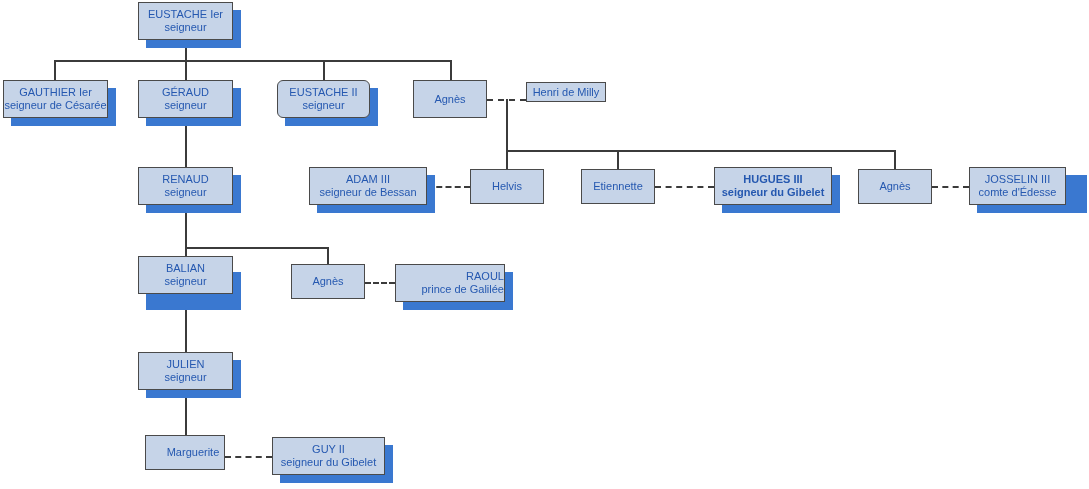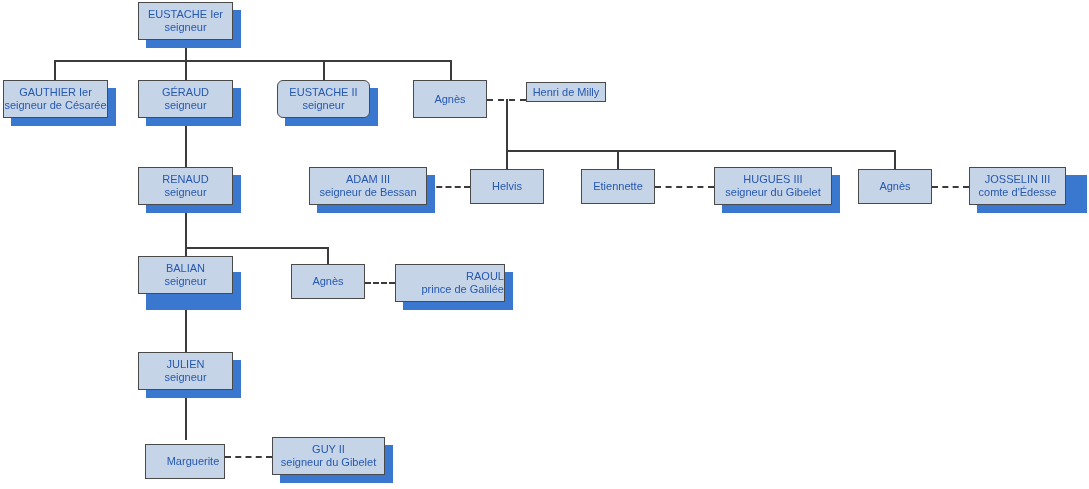--- a/index.html
+++ b/index.html
@@ -136,21 +136,21 @@
   </div>
 
   <div class="node" style="left:470px;top:169px;width:74px;height:35px;">
     <span>Helvis</span>
   </div>
 
   <div class="node" style="left:581px;top:169px;width:74px;height:35px;">
     <span>Etiennette</span>
   </div>
 
-  <div class="node" style="left:714px;top:167px;width:118px;height:38px;">
+  <div class="node" style="left:714px;top:167px;width:118px;height:38px;font-weight:bold;">
     <span>HUGUES III</span>
     <span class="l2">seigneur du Gibelet</span>
   </div>
 
   <div class="node" style="left:858px;top:169px;width:74px;height:35px;">
     <span>Agnès</span>
   </div>
 
   <div class="node" style="left:969px;top:167px;width:97px;height:38px;">
     <span>JOSSELIN III</span>
@@ -169,21 +169,21 @@
   <div class="node" style="left:395px;top:264px;width:110px;height:38px;align-items:flex-end;">
     <span>RAOUL</span>
     <span class="l2">prince de Galilée</span>
   </div>
 
   <div class="node" style="left:138px;top:352px;width:95px;height:38px;">
     <span>JULIEN</span>
     <span class="l2">seigneur</span>
   </div>
 
-  <div class="node" style="left:145px;top:444px;width:80px;height:35px;padding-left:16px;">
+  <div class="node" style="left:145px;top:435px;width:80px;height:35px;padding-left:16px;">
     <span>Marguerite</span>
   </div>
 
   <div class="node" style="left:272px;top:437px;width:113px;height:38px;">
     <span>GUY II</span>
     <span class="l2">seigneur du Gibelet</span>
   </div>
 
 </div>
 

